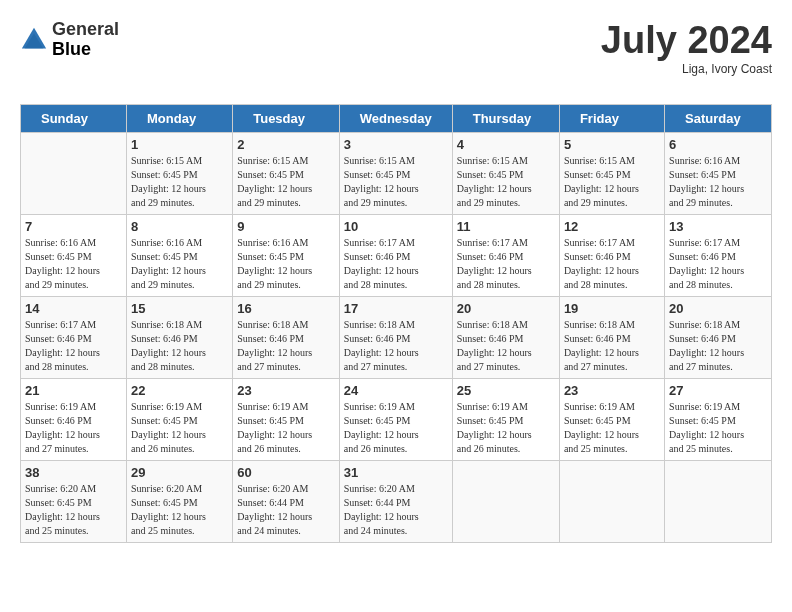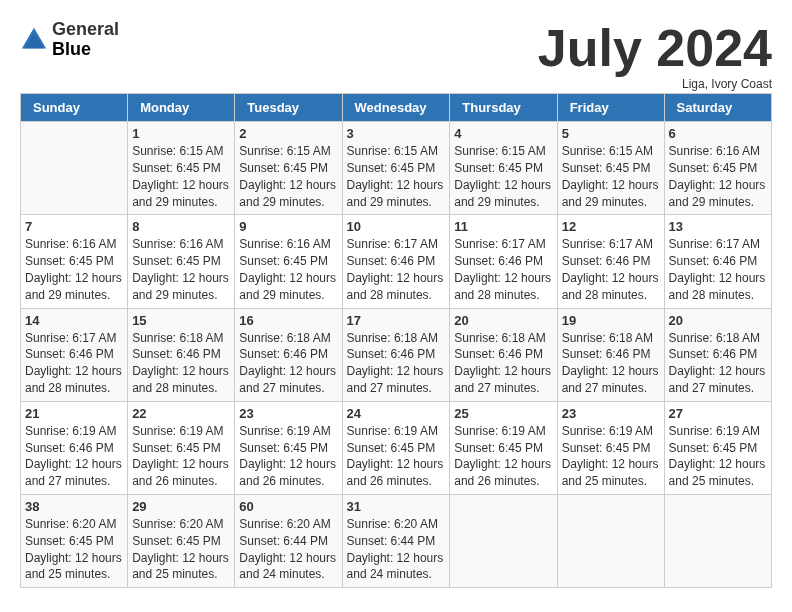--- a/index.html
+++ b/index.html
@@ -7,21 +7,21 @@
       font-family: Arial, sans-serif;
       background: #fff;
       width: 792px;
       min-height: 612px;
       padding: 20px;
     }
     .header-area {
       display: flex;
       justify-content: space-between;
       align-items: flex-start;
-      margin-bottom: 2px;
+      margin-bottom: 28px;
     }
     .logo {
       display: flex;
       align-items: center;
       gap: 4px;
     }
     .logo-text {
       display: flex;
       flex-direction: column;
       line-height: 1.1;
@@ -37,60 +37,61 @@
       color: #000000;
     }
     .logo-icon {
       width: 28px;
       height: 28px;
     }
     .title-area {
       text-align: right;
     }
     .month-title {
-      font-size: 52px;
+      font-size: 38px;
       font-weight: bold;
       color: #333;
       line-height: 1.1;
     }
     .subtitle {
       font-size: 12px;
       color: #333;
     }
     table {
       width: 100%;
       border-collapse: collapse;
       font-size: 11px;
     }
     thead tr th {
       background-color: #2e74b5;
       color: #fff;
-      padding: 6px 12px;
+      padding: 6px 20px;
       text-align: left;
       font-size: 13px;
       font-weight: bold;
       border: 1px solid #ccc;
     }
     tbody tr td {
       border: 1px solid #ccc;
       vertical-align: top;
       padding: 4px;
       width: 108px;
       min-height: 80px;
     }
     .day-number {
       font-size: 13px;
       font-weight: bold;
       color: #333;
       margin-bottom: 2px;
     }
     .day-info {
-      font-size: 12px;
+      font-size: 10px;
       color: #333;
       line-height: 1.4;
+      font-family: Liberation Serif, serif;
     }
     tbody tr:nth-child(odd) td {
       background-color: #f9f9f9;
     }
     tbody tr:nth-child(even) td {
       background-color: #fff;
     }
     .empty-cell {
       background-color: #f9f9f9;
     }

